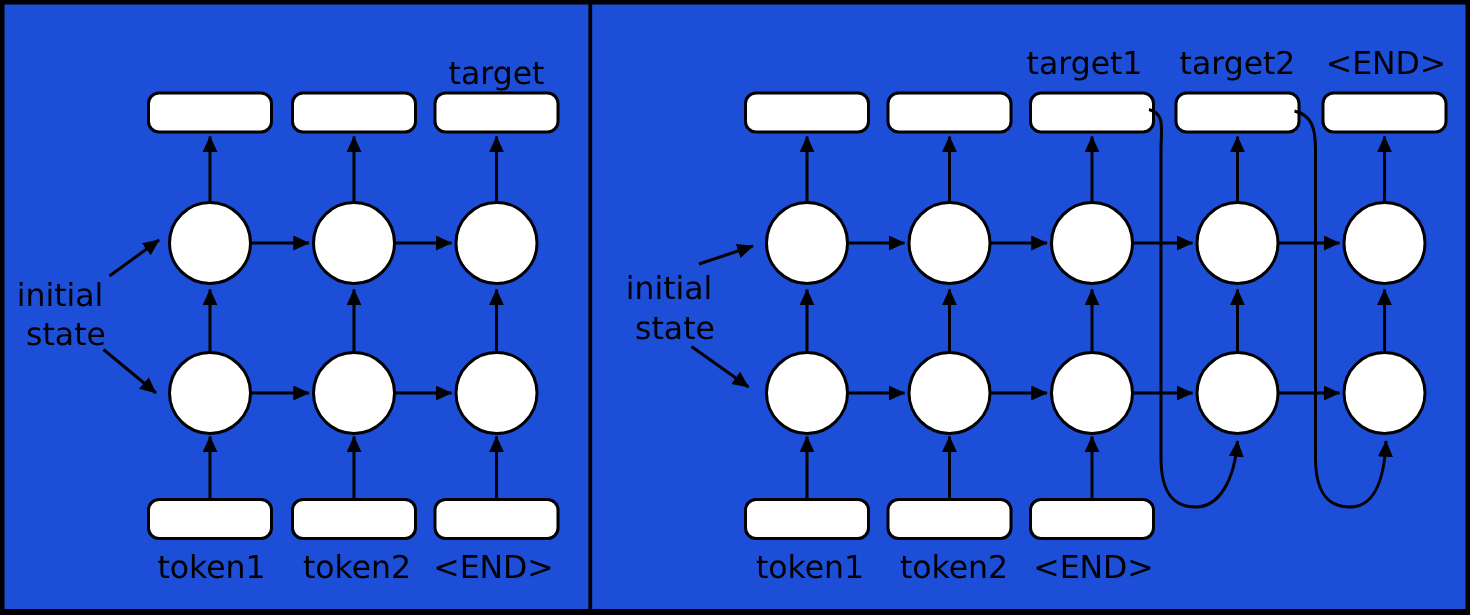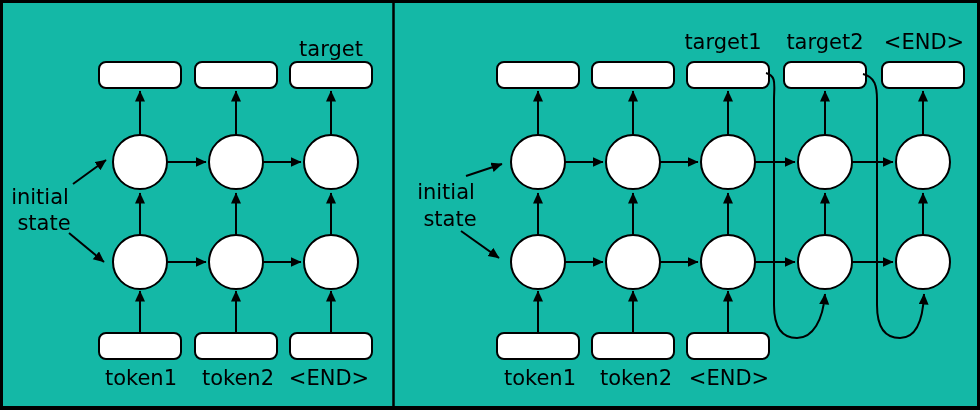--- a/index.html
+++ b/index.html
@@ -5,21 +5,21 @@
   html, body {
     margin: 0;
     padding: 0;
     background: #ffffff;
     font-family: "DejaVu Sans", "Liberation Sans", sans-serif;
   }
   .stage {
     position: relative;
     width: 980px;
     height: 410px;
-    background: #14b8a6;
+    background: #1d4ed8;
     overflow: hidden;
   }
   svg { display: block; }
   .shape {
     fill: #ffffff;
     stroke: #000000;
     stroke-width: 2;
   }
   .arrow {
     fill: none;

